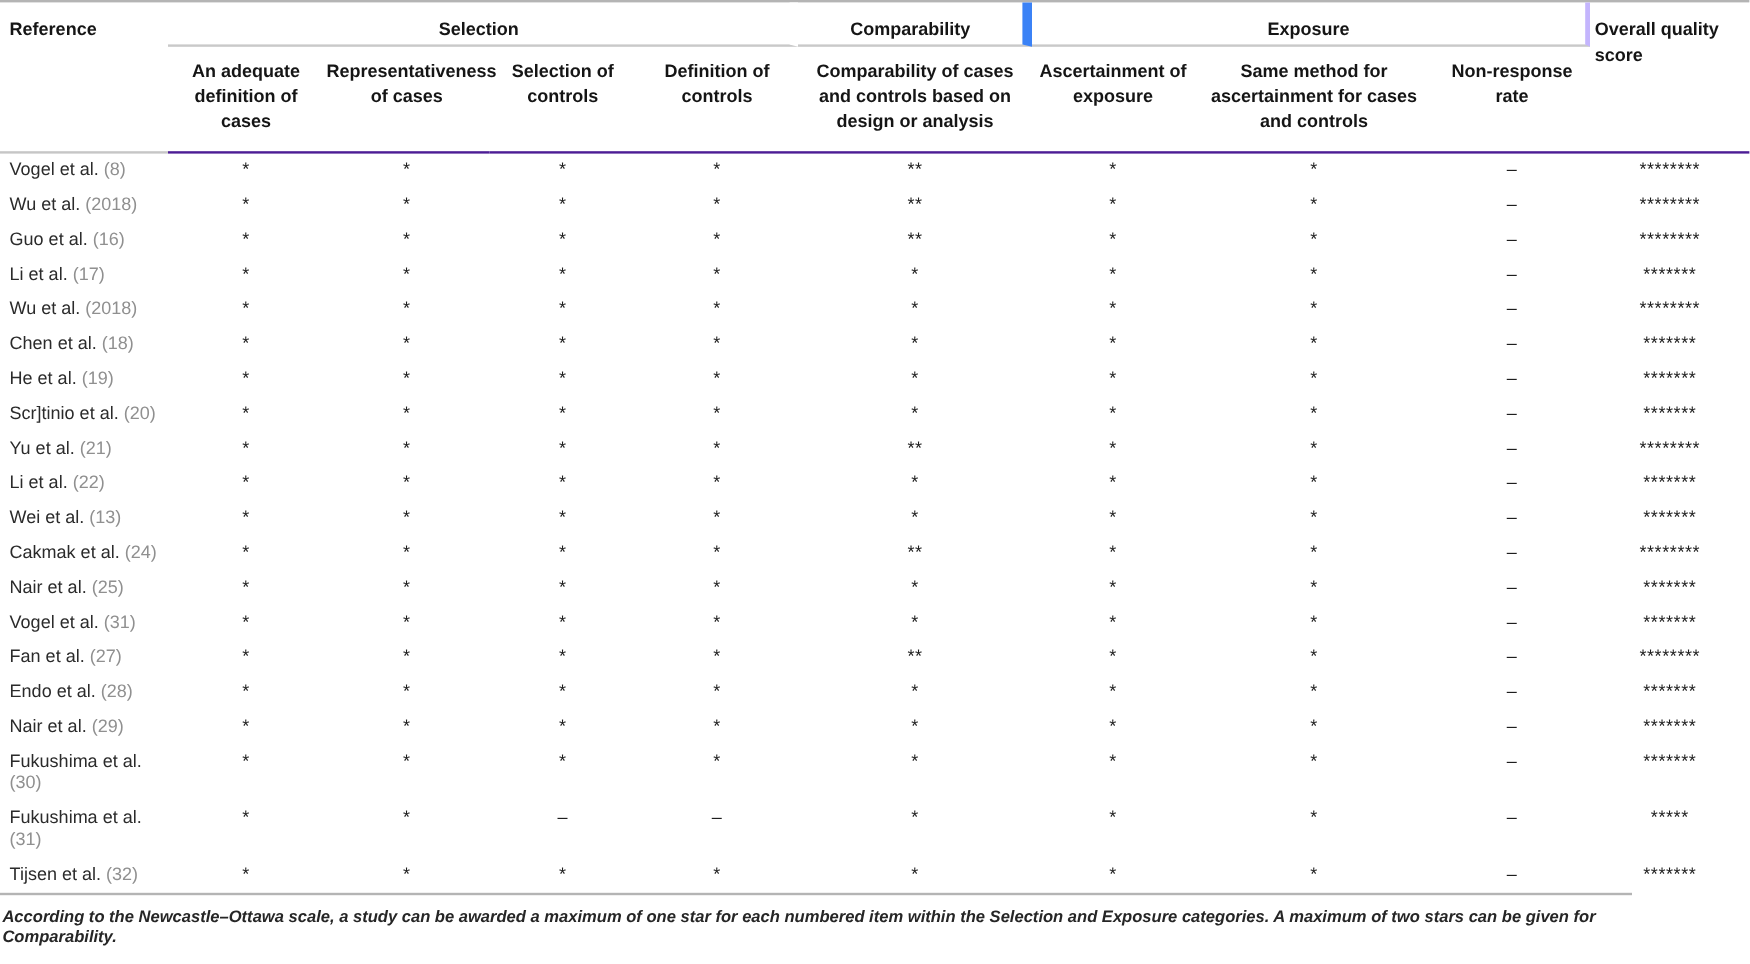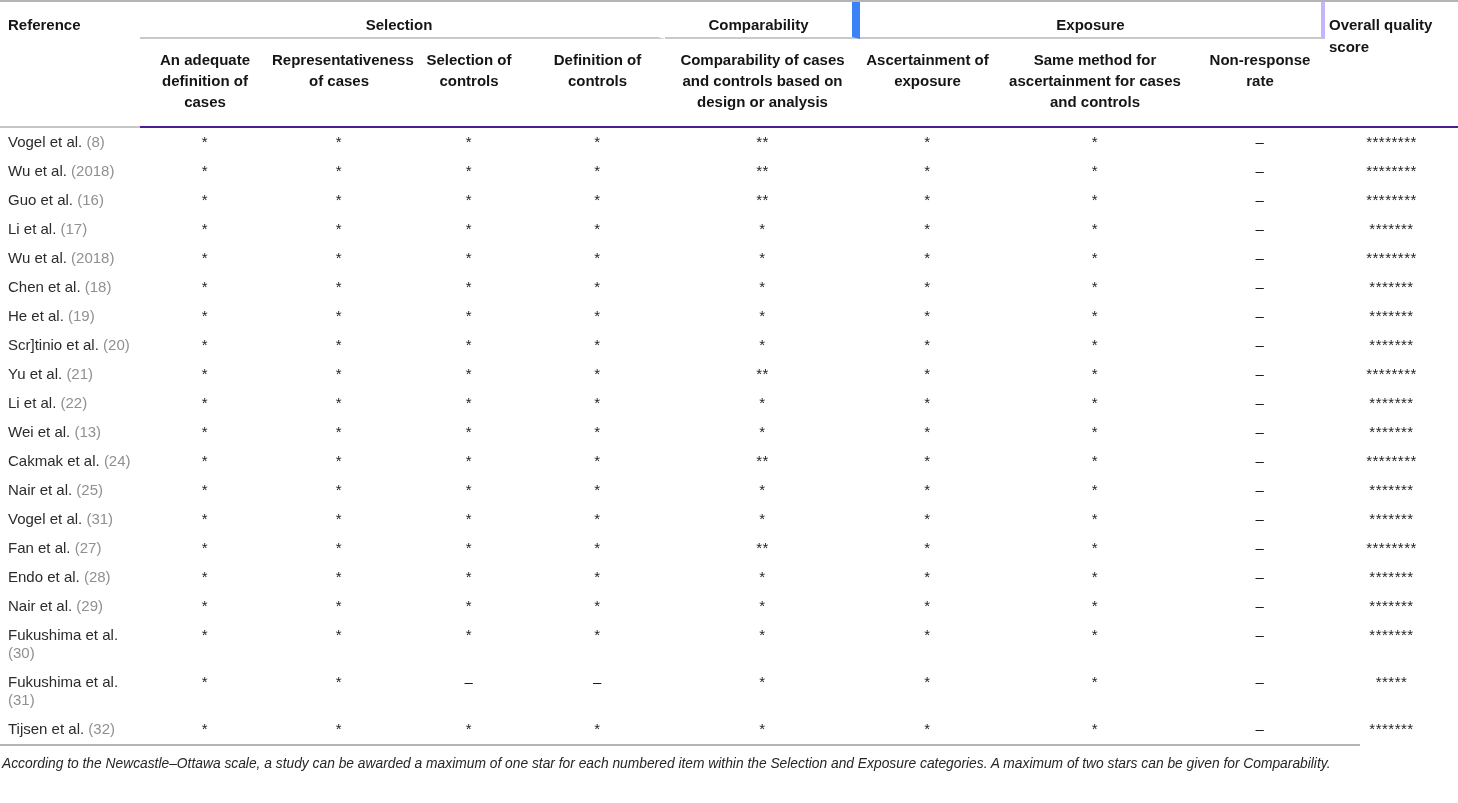--- a/index.html
+++ b/index.html
@@ -11,21 +11,21 @@
   th.grp{text-align:center;vertical-align:top;padding-top:12px;line-height:22px;border-bottom:2px solid #c9c9c9;margin-top:36px;}
   th.g-sel{border-right:7px solid #fff;}
   th.g-comp{border-right:8px solid #3b82f6;}
   th.g-exp{border-right:4px solid #c4b5fd;}
   th.ovr-h{text-align:left;vertical-align:top;padding:12px 4px 0 4px;line-height:22px;border-bottom:2px solid #4c1d95;}
   th.sub{vertical-align:top;padding:10px 2px 14px 2px;line-height:21px;border-bottom:2px solid #4c1d95;margin-top:15px;}
   tbody td{font-size:15px;color:#1e1e1e;text-align:center;vertical-align:top;padding:5px 2px 6px 2px;line-height:18px;}
   td.ref{text-align:left;padding-left:8px;color:#2b2b2b;}
   .cite{color:#909090;}
   td.star{letter-spacing:0.5px;}
-  .footnote{border-top:2px solid #b4b4b4;padding:9px 0 0 2px;font-style:italic;font-size:13.8px;line-height:17px;color:#262626;}
+  .footnote{border-top:2px solid #b4b4b4;padding:9px 0 0 2px;font-style:italic;font-size:13.8px;line-height:17px;color:#262626;font-weight:bold;}
 </style>
 </head>
 <body>
 
 <div class="page">
   <table>
     <colgroup>
       <col style="width:140px">
         <col style="width:130px">
         <col style="width:138px">

